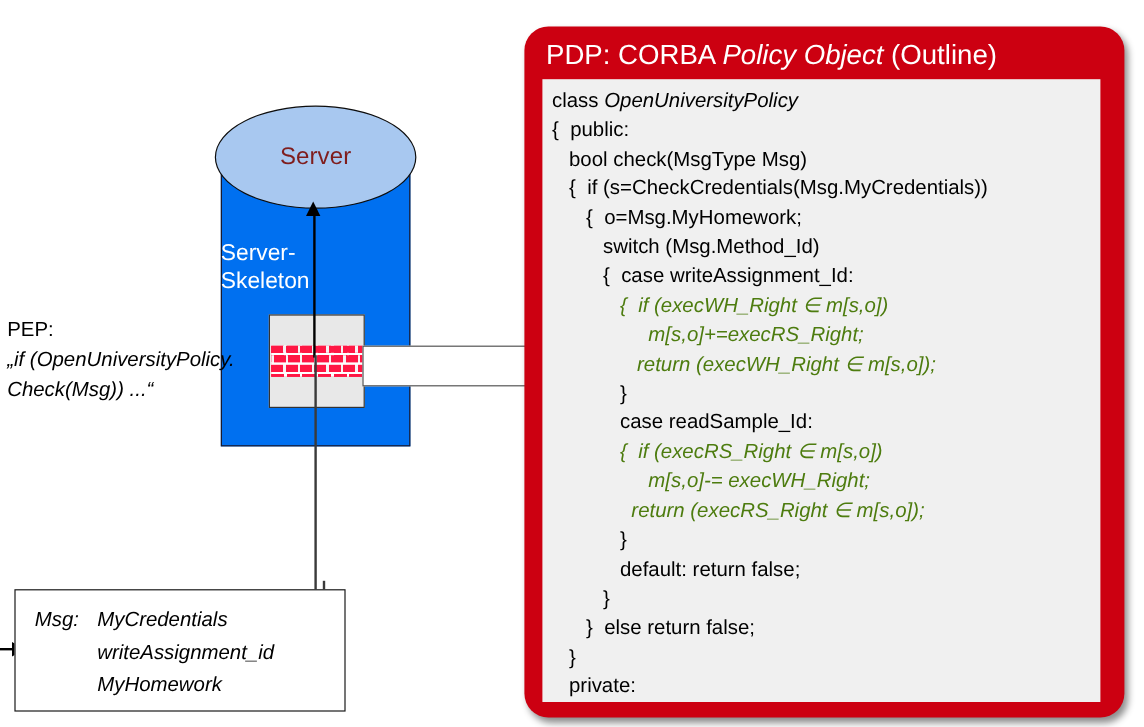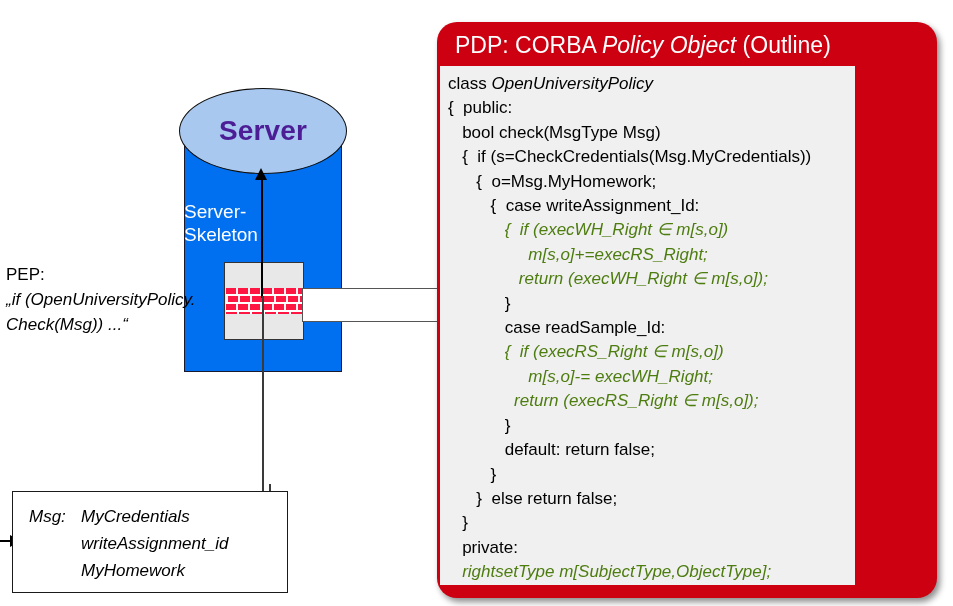--- a/index.html
+++ b/index.html
@@ -37,24 +37,23 @@
     height: 86px;
     background: #a8c8f0;
     border: 1.5px solid #0d0d0d;
     border-radius: 50%;
     box-sizing: border-box;
     display: flex;
     align-items: center;
     justify-content: center;
   }
   #server-cylinder-label {
-    font-size: 28px;
-    color: #4c1d95;
+    font-size: 20px;
+    color: #7f1d1d;
     letter-spacing: 0.1px;
-    font-weight: bold;
   }
   #server-skeleton-label {
     left: 184px;
     top: 200px;
     width: 158px;
     text-align: left;
     font-size: 19px;
     line-height: 23px;
     color: #ffffff;
   }
@@ -218,23 +217,23 @@
     left: 455px;
     top: 30px;
     width: 470px;
     font-size: 23px;
     line-height: 30px;
     color: #ffffff;
   }
   #pdp-title .it { font-style: italic; margin-top: 13px; }
 
   #pdp-code-panel {
-    left: 440px;
+    left: 452px;
     top: 66px;
-    width: 415px;
+    width: 465px;
     height: 519px;
     background: #f0f0f0;
     box-sizing: border-box;
     padding: 6px 0 0 8px;
     overflow: hidden;
   }
   .code-line {
     font-size: 17px;
     line-height: 24.4px;
     color: #000000;
@@ -300,20 +299,21 @@
 <div class="abs" id="pdp-title">
   <span>PDP: CORBA </span><span class="it">Policy Object</span><span> (Outline)</span>
 </div>
 
 <div class="abs" id="pdp-code-panel">
     <div class="code-line"><span>class </span><span class="it">OpenUniversityPolicy</span></div>
     <div class="code-line">{  public:</div>
     <div class="code-line">   bool check(MsgType Msg)</div>
     <div class="code-line">   {  if (s=CheckCredentials(Msg.MyCredentials))</div>
     <div class="code-line">      {  o=Msg.MyHomework;</div>
+    <div class="code-line">         switch (Msg.Method_Id)</div>
     <div class="code-line">         {  case writeAssignment_Id:</div>
     <div class="code-line blue">            {  if (execWH_Right ∈ m[s,o])</div>
     <div class="code-line blue">                 m[s,o]+=execRS_Right;</div>
     <div class="code-line blue">               return (execWH_Right ∈ m[s,o]);</div>
     <div class="code-line">            }</div>
     <div class="code-line">            case readSample_Id:</div>
     <div class="code-line blue">            {  if (execRS_Right ∈ m[s,o])</div>
     <div class="code-line blue">                 m[s,o]-= execWH_Right;</div>
     <div class="code-line blue">              return (execRS_Right ∈ m[s,o]);</div>
     <div class="code-line">            }</div>

